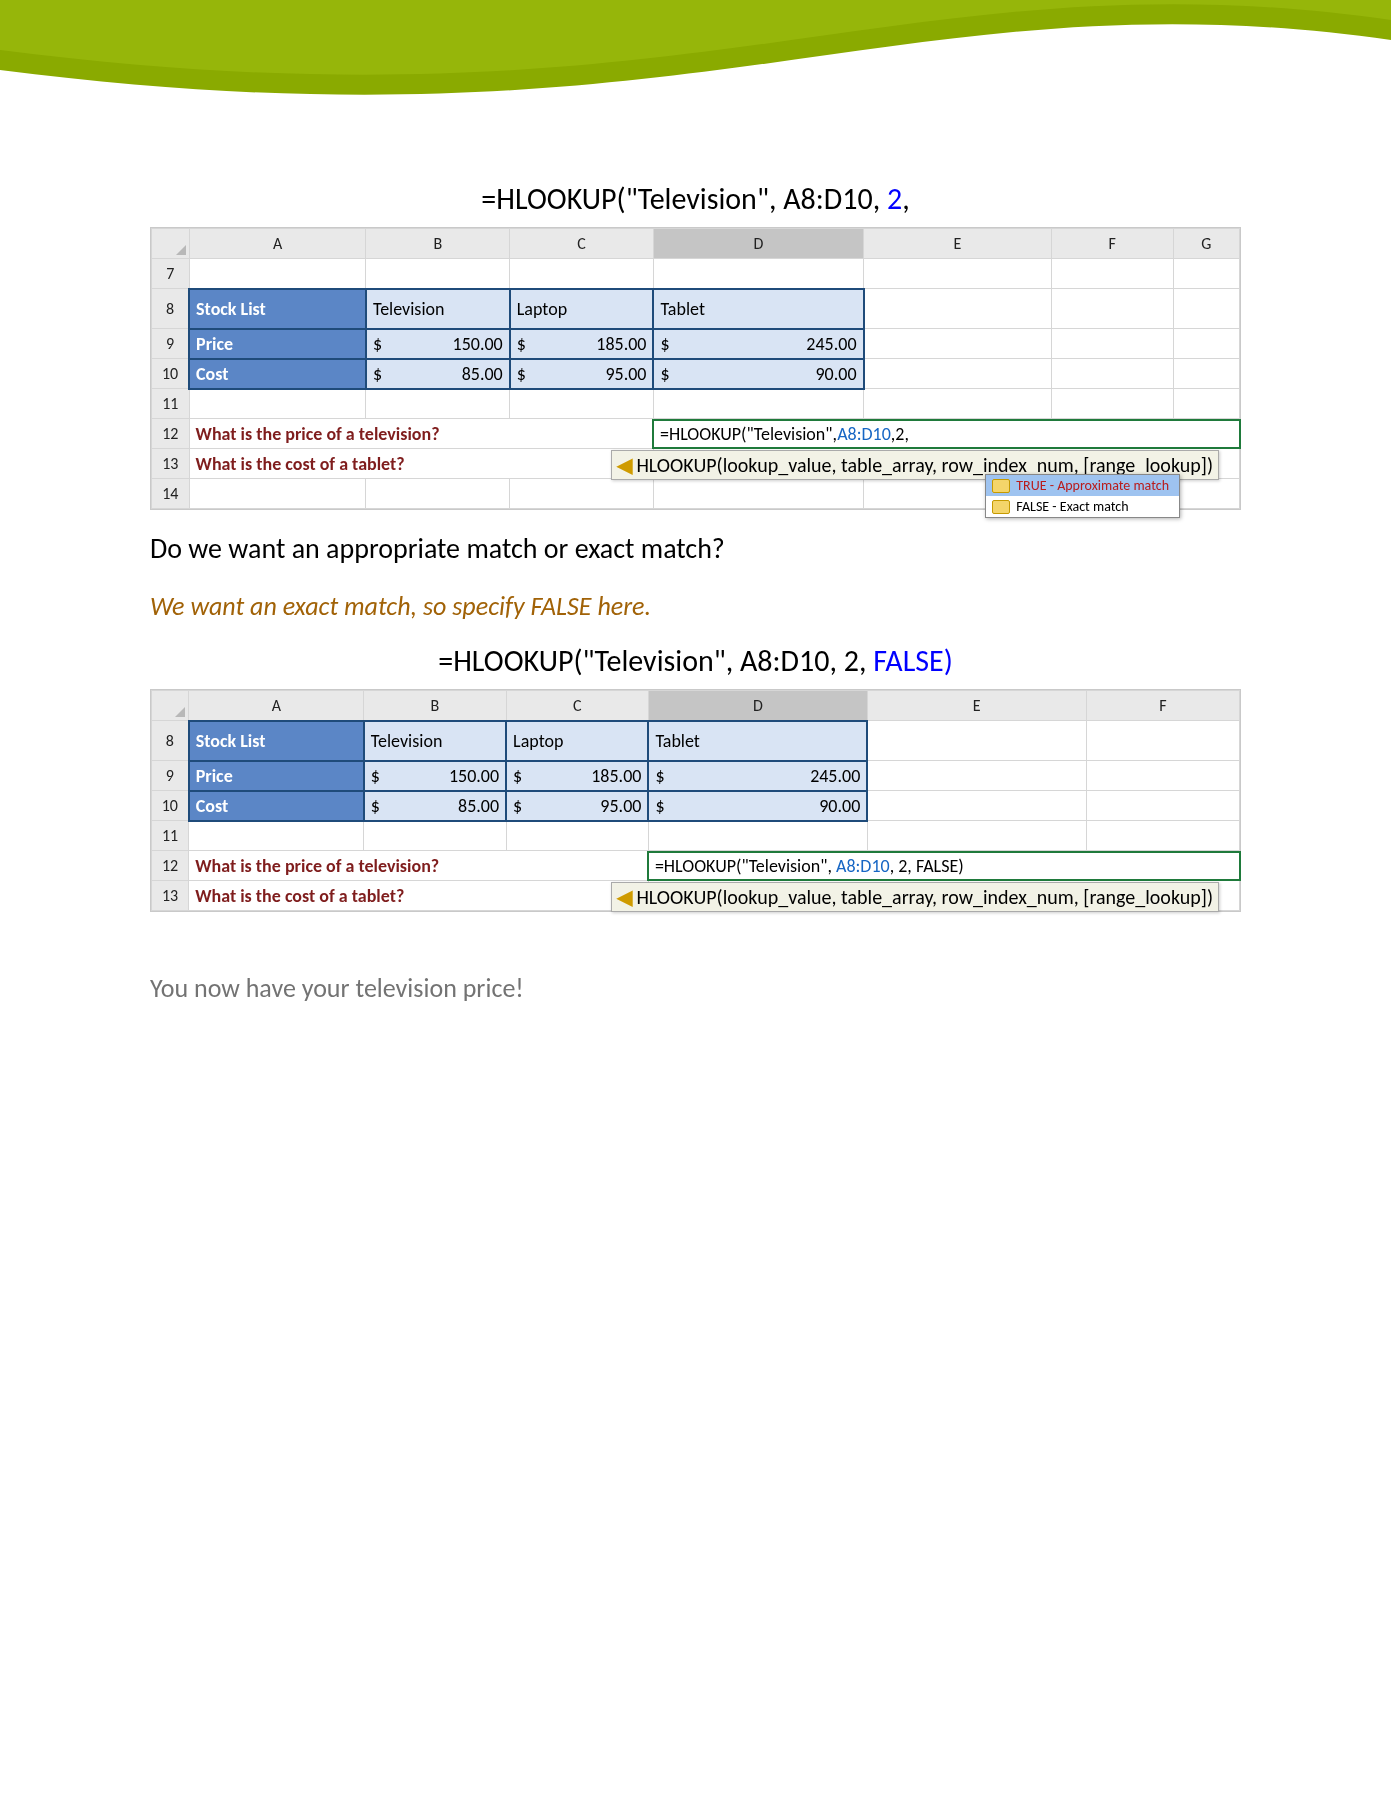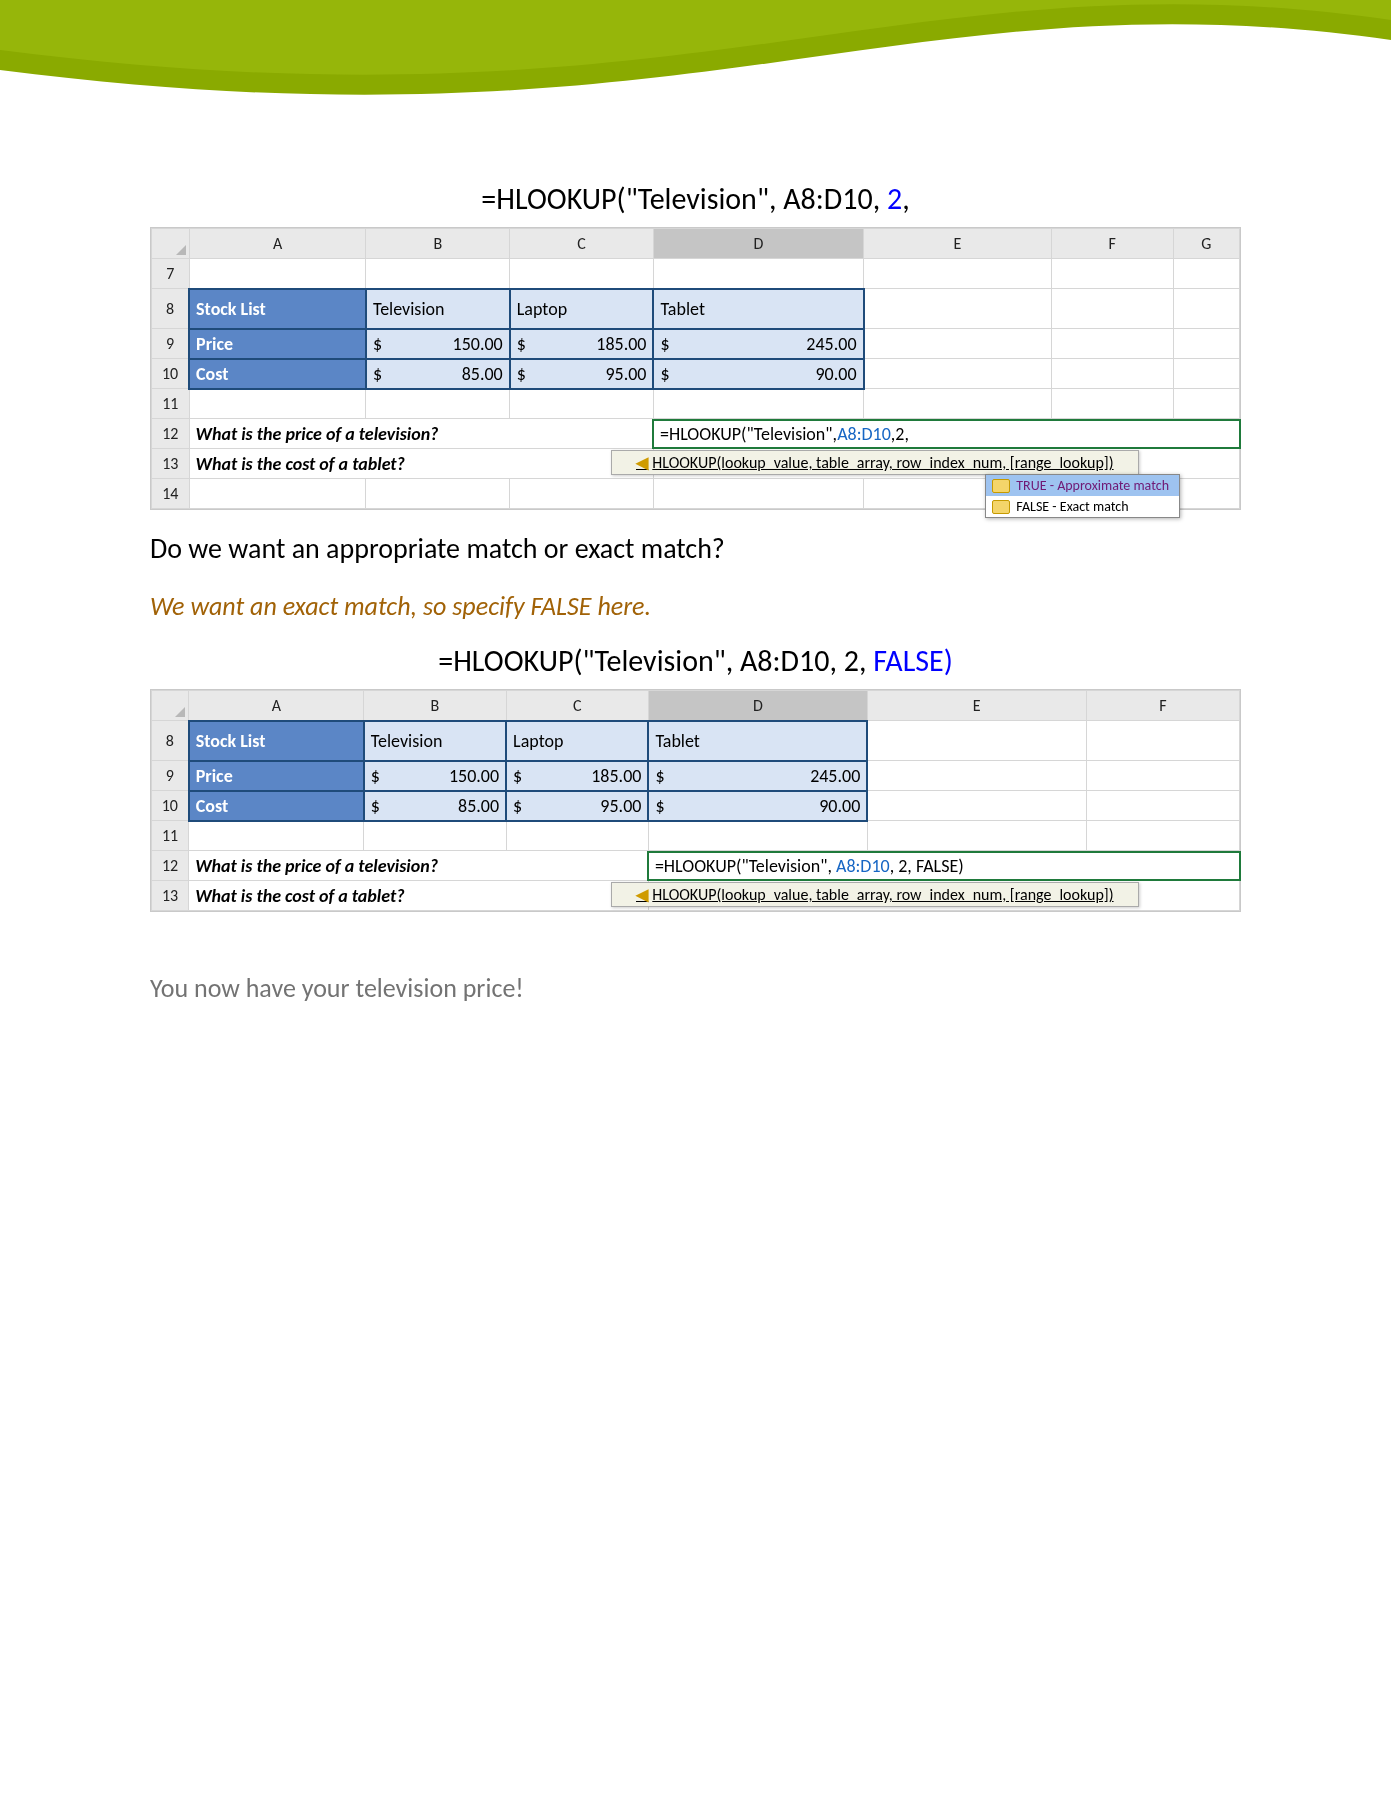--- a/index.html
+++ b/index.html
@@ -88,52 +88,51 @@
     border-bottom:10px solid #b8b8b8;
   }
   .hdr {
     background:#5b86c6 !important;
     color:#ffffff;
     font-weight:bold;
     text-align:left;
     border:2px solid #1f4b7a !important;
   }
   .light-blue { background:#d9e4f4 !important; border:2px solid #1f4b7a !important;margin-top:16px; }
-  .redtext { color:#000000; font-style:italic; font-weight:bold;margin-left:46px; }
+  .redtext { color:#7f1d1d; font-weight:bold;margin-left:46px; }
   .currency { text-align:right; }
   .currency .s { float:left; }
   .sel-col { background:#c5c5c5 !important; }
   .formula-cell {
     outline:2px solid #1f7a3b;
     font-family: Calibri, Arial;
     font-size:18px;
     text-align:left;
     padding:2px 6px;
   }
   .formula-cell .range { color:#1766c4; }
   .tooltip-syntax {
     position:absolute;
     background:#f2f2e6;
     border:1px solid #aaa;
-    font-size:16px;
-    padding:2px 24px;
+    font-size:20px;
+    padding:2px 5px;
     white-space:nowrap;
     box-shadow: 1px 1px 3px rgba(0,0,0,.2);
-    text-decoration: underline;
   }
   .tooltip-syntax .icon { color:#cf9b00; font-weight:bold; margin-right:4px; }
   .autocomplete {
     position:absolute;
     border:1px solid #888;
     font-size:14px;
     background:#fff;
     box-shadow: 1px 1px 4px rgba(0,0,0,.3);
   }
   .autocomplete .row { padding:2px 10px 2px 6px; display:flex; align-items:center; gap:6px;}
-  .autocomplete .row.sel { background:#9ec3f0; color:#701a75;}
+  .autocomplete .row.sel { background:#9ec3f0; color:#b91c1c;}
   .autocomplete .ico {
     display:inline-block;width:18px;height:14px;
     background:#f4d56a;border:1px solid #c69a00;border-radius:2px;
     position:relative;
   }
   .section-label {
     color:#ff00c8;
     font-style:italic;
     font-weight:bold;
     font-size:26px;

